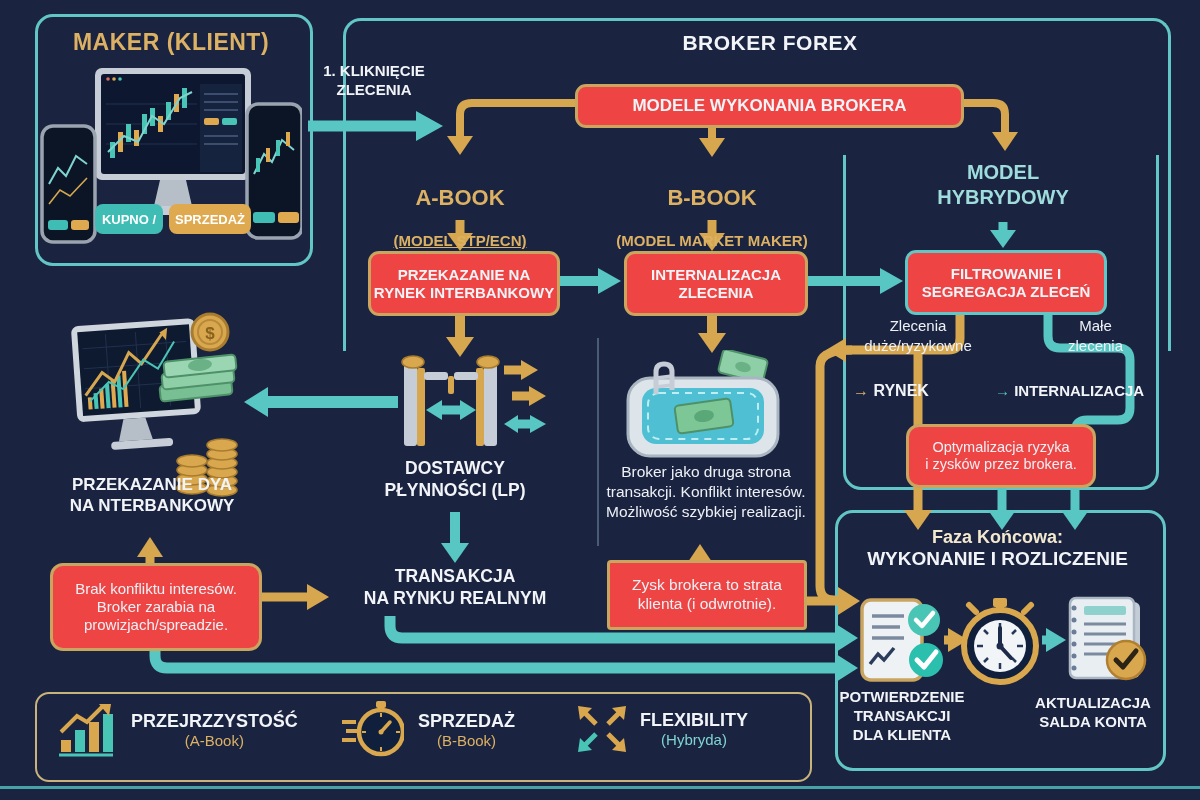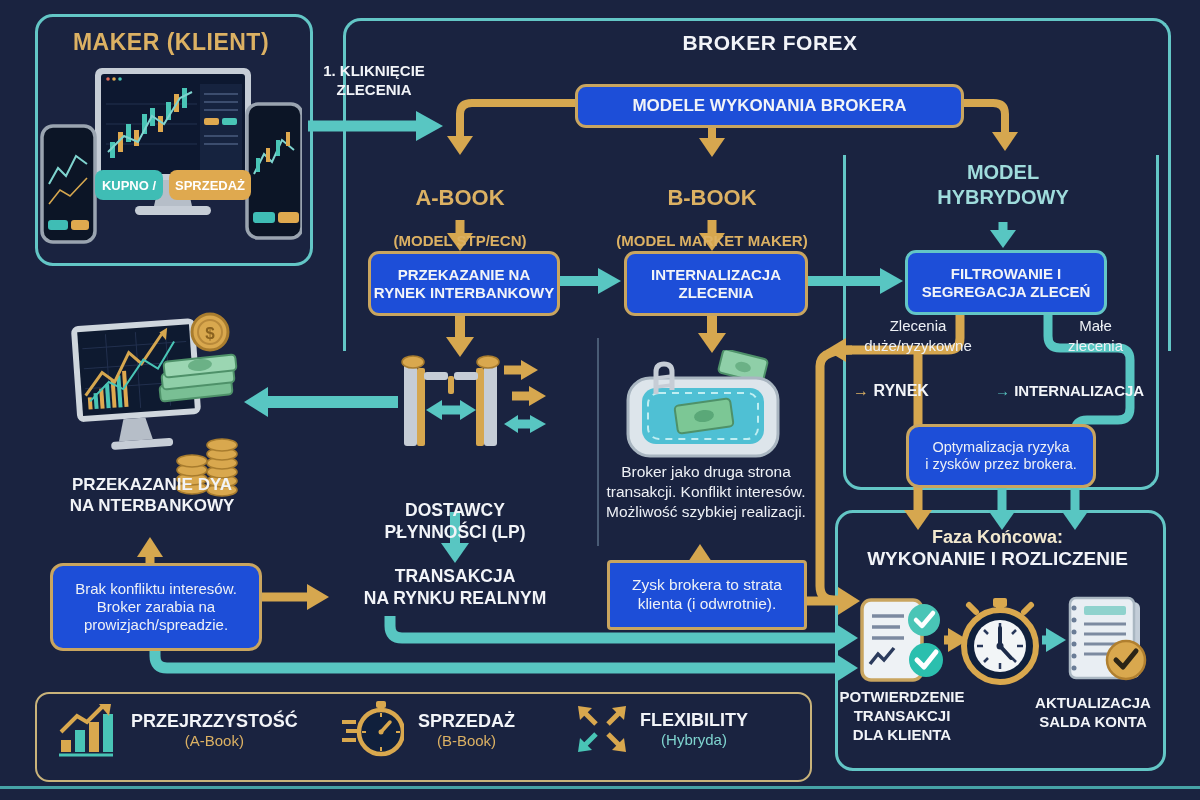--- a/index.html
+++ b/index.html
@@ -1,30 +1,30 @@
 <!DOCTYPE html>
 <html><head>
 <meta charset="utf-8">
 <style>
   html,body{margin:0;padding:0;background:#0e1526;}
   #stage{position:relative;width:1200px;height:800px;background:#1a2340;overflow:hidden;
          font-family:"Liberation Sans",sans-serif;}
   .abs{position:absolute;}
   .lbl{color:#f2f4f8;font-weight:bold;text-align:center;white-space:pre-line;line-height:1.25;}
   .note{color:#eef1f6;font-weight:normal;text-align:center;white-space:pre-line;line-height:1.3;}
-  .box{position:absolute;border-radius:11px;background:#1d4ed8;display:flex;align-items:center;
+  .box{position:absolute;border-radius:11px;background:#ef4444;display:flex;align-items:center;
        justify-content:center;text-align:center;white-space:pre-line;line-height:1.2;z-index:5;}
   .gb{border:3px solid #c9a55f;}
   .tb{border:3px solid #63c6c6;}
   .gold{color:#dcb163;}
   .teal{color:#9fdcdc;}
   .panel{position:absolute;border-radius:18px;z-index:1;}
   svg{display:block;}
   #connectors{position:absolute;left:0;top:0;z-index:2;pointer-events:none;}
-  .z5{z-index:5;} .z6{z-index:6;}
+  .z5{z-index:5;} .z6{z-index:6;margin-top:34px;}
 </style>
 </head>
 <body>
 
 <div id="stage">
 
   <div class="panel" style="left:35px;top:14px;width:272px;height:246px;border:3px solid #63c6c6;"></div>
 
   <div class="panel" style="left:343px;top:18px;width:822px;height:330px;border:3px solid #63c6c6;border-bottom:none;
               border-radius:18px 18px 0 0;"></div>
@@ -179,21 +179,21 @@
 
   <div class="abs lbl z5" style="left:303px;top:62px;width:142px;font-size:15px;">1. KLIKNIĘCIE
 ZLECENIA</div>
 
   <div class="abs lbl z5" style="left:590px;top:30px;width:360px;font-size:21px;letter-spacing:.5px;">BROKER FOREX</div>
 
   <div class="box gb lbl z5" style="left:575px;top:84px;width:383px;height:38px;font-size:17px;color:#f2f4f8;">MODELE WYKONANIA BROKERA</div>
 
   <div class="abs lbl z5" style="left:375px;top:164px;width:170px;">
     <div class="gold" style="font-size:22px;">A-BOOK</div>
-    <div class="gold" style="font-size:15px;">(MODEL STP/ECN)</div>
+    <div class="gold" style="font-size:15px;text-decoration:underline;">(MODEL STP/ECN)</div>
   </div>
   <div class="abs lbl z5" style="left:598px;top:164px;width:228px;">
     <div class="gold" style="font-size:22px;">B-BOOK</div>
     <div class="gold" style="font-size:15px;">(MODEL MARKET MAKER)</div>
   </div>
   <div class="abs lbl teal z5" style="left:920px;top:160px;width:166px;font-size:20px;">MODEL
 HYBRYDOWY</div>
 
   <div class="box gb lbl" style="left:368px;top:251px;width:186px;height:59px;font-size:15px;">PRZEKAZANIE NA
 RYNEK INTERBANKOWY</div>
@@ -302,21 +302,21 @@
       <line x1="108" y1="18" x2="128" y2="18" stroke="#d6a74f" stroke-width="9"></line>
       <polygon points="142,18 125,8 125,28" fill="#d6a74f"></polygon>
       <line x1="116" y1="44" x2="136" y2="44" stroke="#d6a74f" stroke-width="9"></line>
       <polygon points="150,44 133,34 133,54" fill="#d6a74f"></polygon>
       <line x1="118" y1="72" x2="136" y2="72" stroke="#58c6c2" stroke-width="9"></line>
       <polygon points="108,72 122,63 122,81" fill="#58c6c2"></polygon>
       <polygon points="150,72 134,63 134,81" fill="#58c6c2"></polygon>
     </svg>
   </div>
 
-  <div class="abs lbl z5" style="left:362px;top:458px;width:186px;font-size:17.5px;margin-top:42px;">DOSTAWCY
+  <div class="abs lbl z5" style="left:362px;top:458px;width:186px;font-size:17.5px;">DOSTAWCY
 PŁYNNOŚCI (LP)</div>
 
   <div class="abs lbl z5" style="left:348px;top:566px;width:214px;font-size:17.5px;">TRANSAKCJA
 NA RYNKU REALNYM</div>
 
   <div class="abs z5" style="left:616px;top:350px;">
     <svg width="178" height="118" viewBox="0 0 178 118">
 
       <rect x="104" y="4" width="46" height="24" rx="4" fill="#8fcfa8" stroke="#4e9169" stroke-width="2" transform="rotate(14 127 16)"></rect>
       <ellipse cx="127" cy="17" rx="8" ry="5" fill="#6bb186" transform="rotate(14 127 17)"></ellipse>

